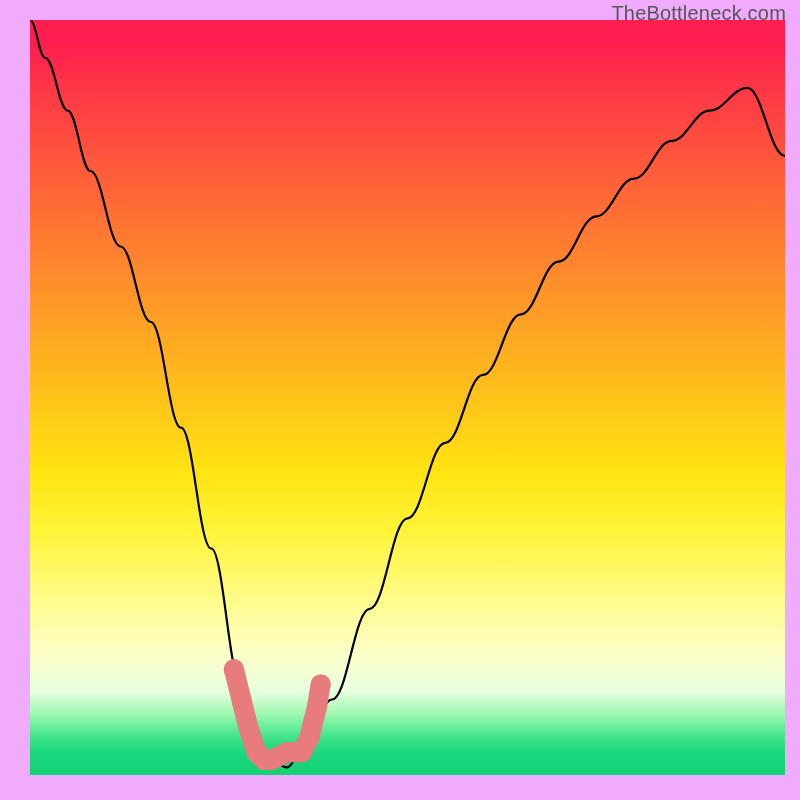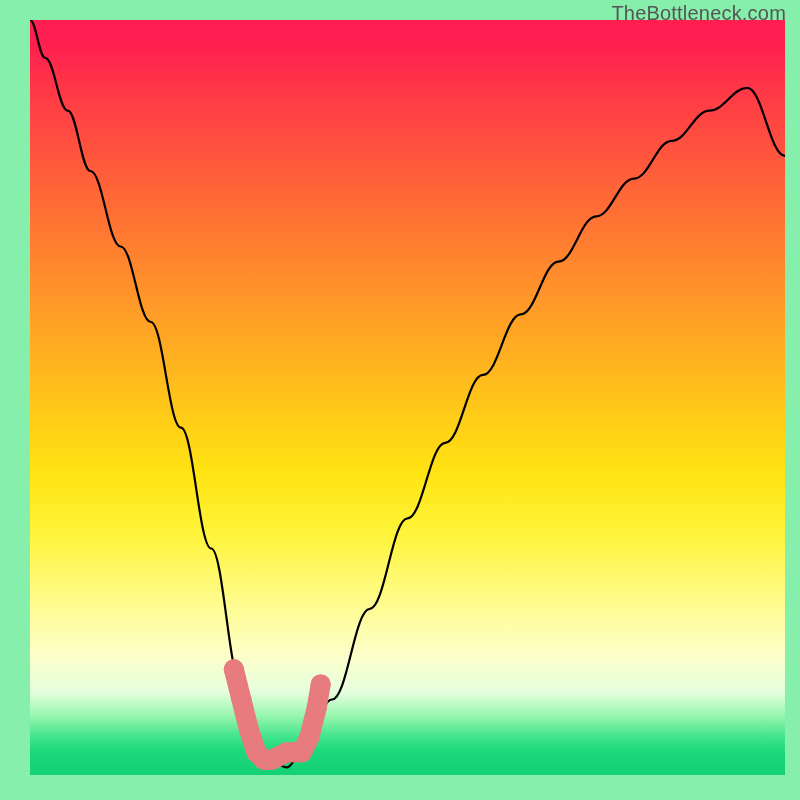--- a/index.html
+++ b/index.html
@@ -10,21 +10,21 @@
     overflow: hidden;
     background: #000;
     font-family: Arial, Helvetica, sans-serif;
   }
   .frame {
     position: absolute;
     left: 0;
     top: 0;
     width: 800px;
     height: 800px;
-    background: #86efac;
+    background: #f0abfc;
   }
   .plot-area {
     position: absolute;
     left: 30px;
     top: 20px;
     width: 755px;
     height: 755px;
     
     background: linear-gradient(to bottom,
       #ff1e4f 0%,

